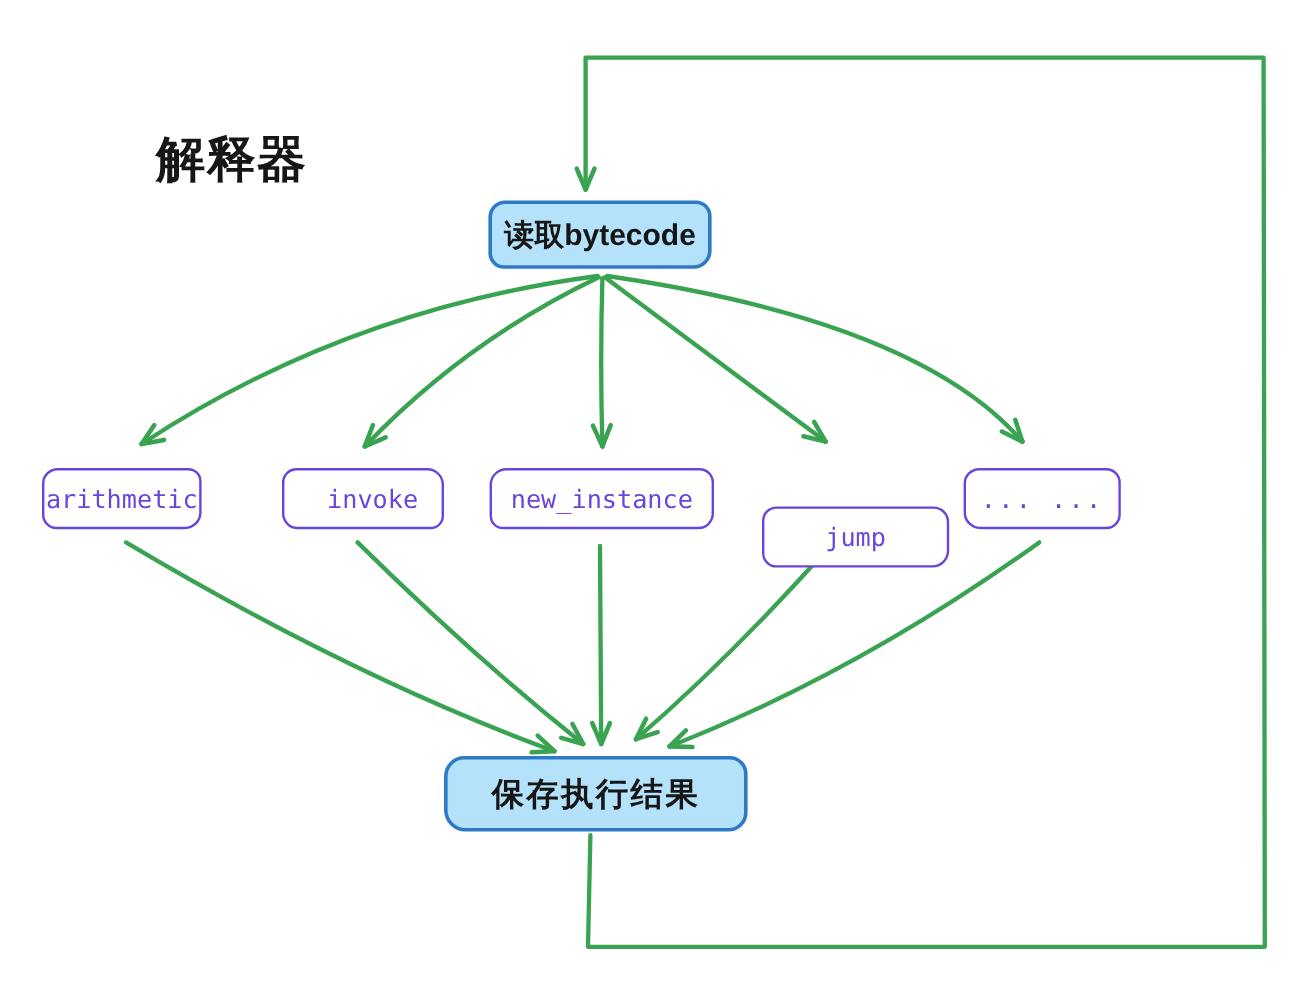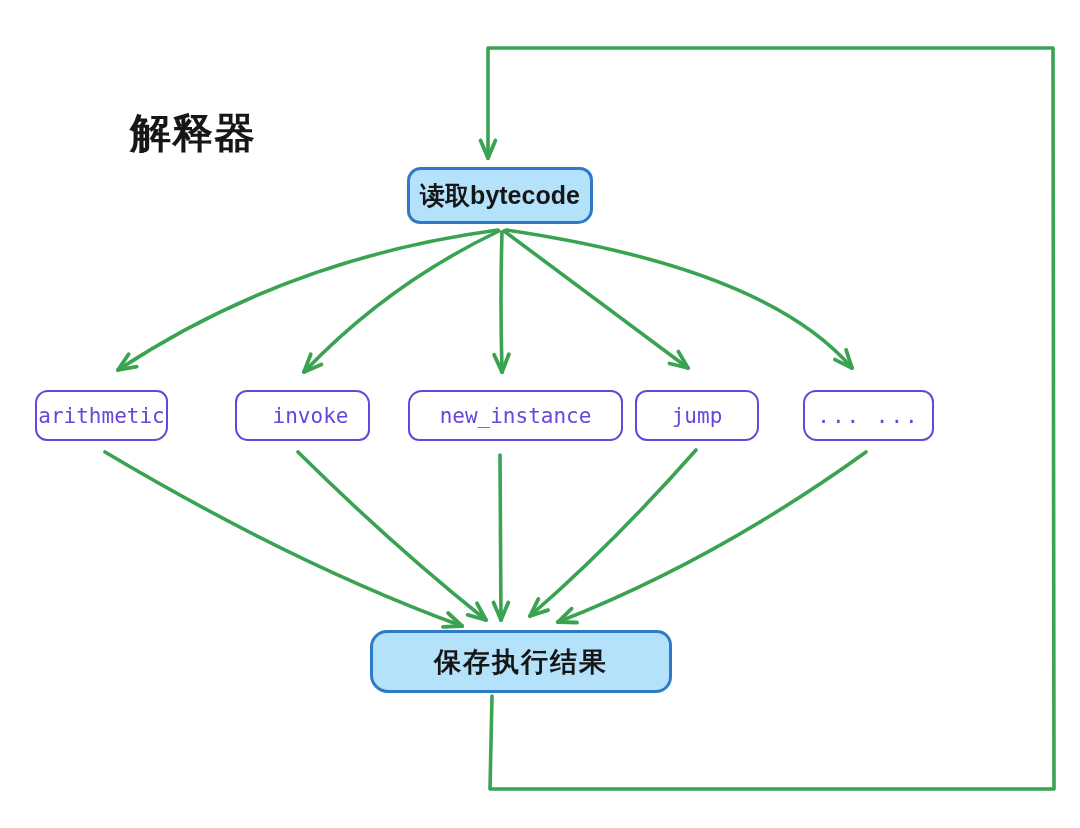--- a/index.html
+++ b/index.html
@@ -55,38 +55,38 @@
     border: 3.5px solid var(--ioBorder);
     color: var(--text);
     font-weight: 700;
   }
   .node.entry {
     left: 407px; top: 167px; width: 186px; height: 57px;
     border-radius: 14px 13px 15px 13px;
     font-size: 25px;
   }
   .node.exit {
-    left: 370px; top: 630px; width: 302px; height: 63px;
+    left: 370px; top: 630px; width: 253px; height: 63px;
     border-radius: 17px 15px 16px 18px;
     font-size: 27px;
     letter-spacing: 2px;
   }
   .node.handler {
     background: #ffffff;
     border: 2.8px solid var(--handlerBorder);
     color: var(--handlerBorder);
     font-family: "DejaVu Sans Mono", monospace;
     font-size: 21px;
     top: 390px;
     height: 51px;
   }
   .node.h0 { left: 35px;  width: 133px; border-radius: 13px 11px 14px 12px; }
   .node.h1 { left: 235px; width: 135px; border-radius: 12px 14px 11px 13px; padding-left: 16px; }
-  .node.h2 { left: 408px; width: 215px; border-radius: 14px 12px 13px 11px; }
-  .node.h3 { left: 635px; width: 124px; border-radius: 12px 13px 14px 12px; }
+  .node.h2 { left: 408px; width: 187px; border-radius: 14px 12px 13px 11px; }
+  .node.h3 { left: 635px; width: 156px; border-radius: 12px 13px 14px 12px; margin-top: 32px; }
   .node.h4 { left: 803px; width: 131px; border-radius: 13px 12px 12px 14px; letter-spacing: 2px; }
 </style>
 </head>
 <body>
 
 <div class="canvas">
 
   <svg class="arrows" viewBox="0 0 1080 828">
 
     <path class="arrow" d="M 492 696 L 490 789 L 1054 789 L 1053 48 L 488 48 L 488 158"></path>

